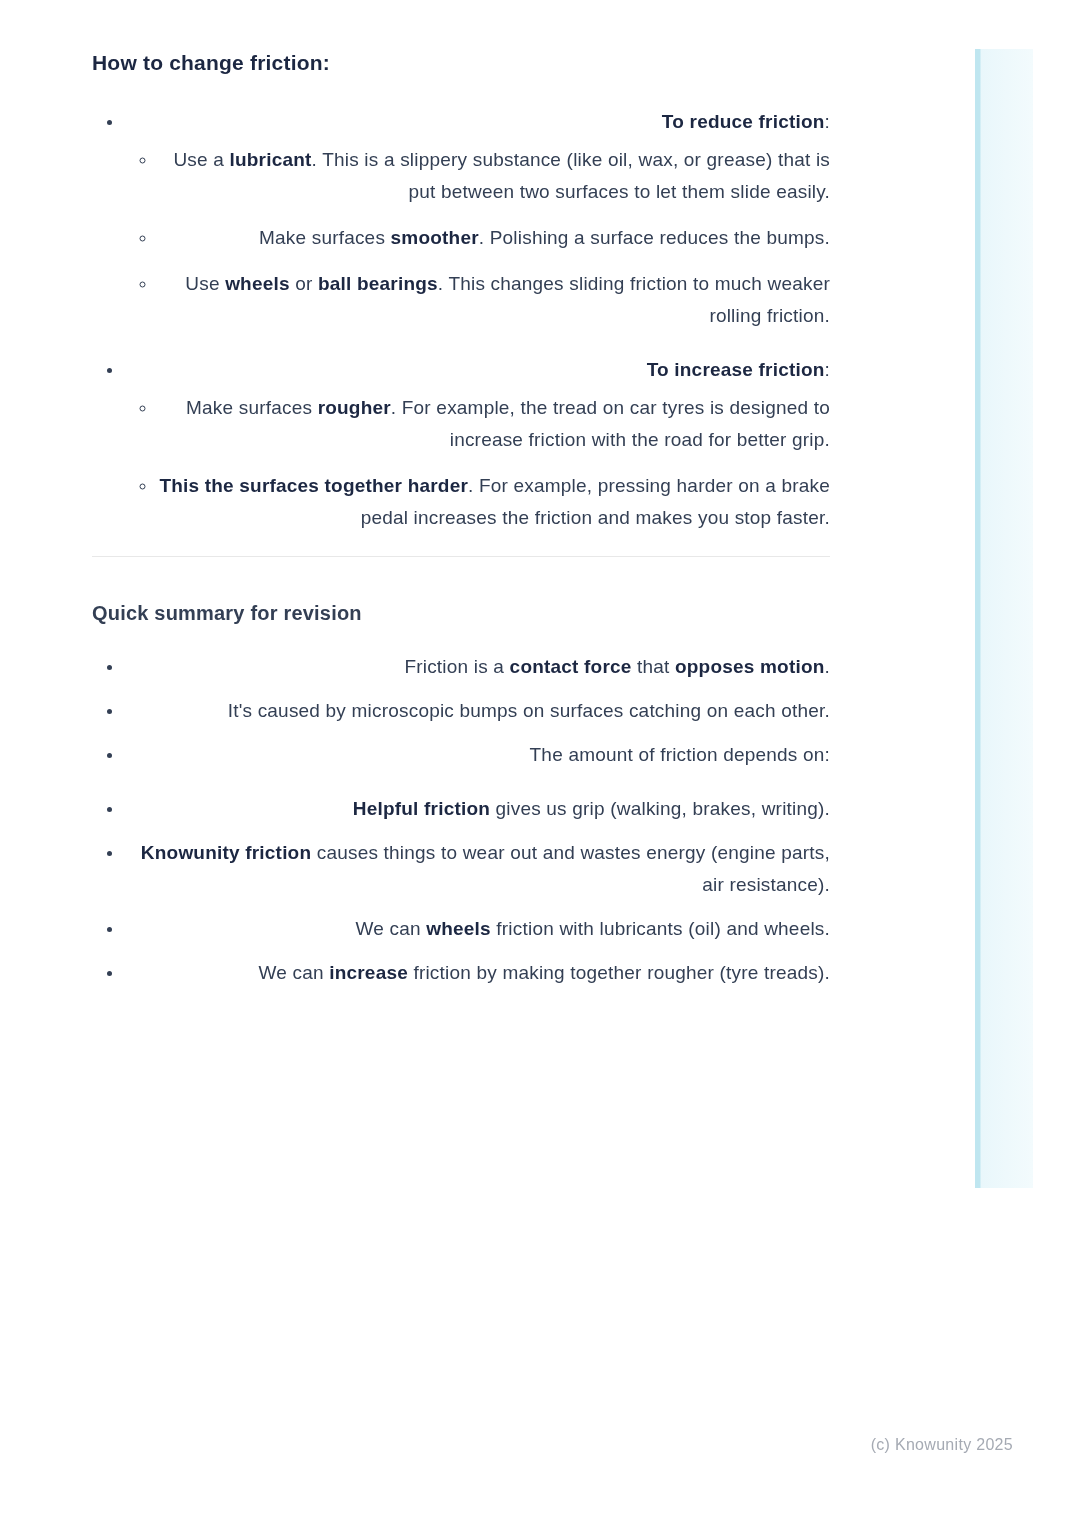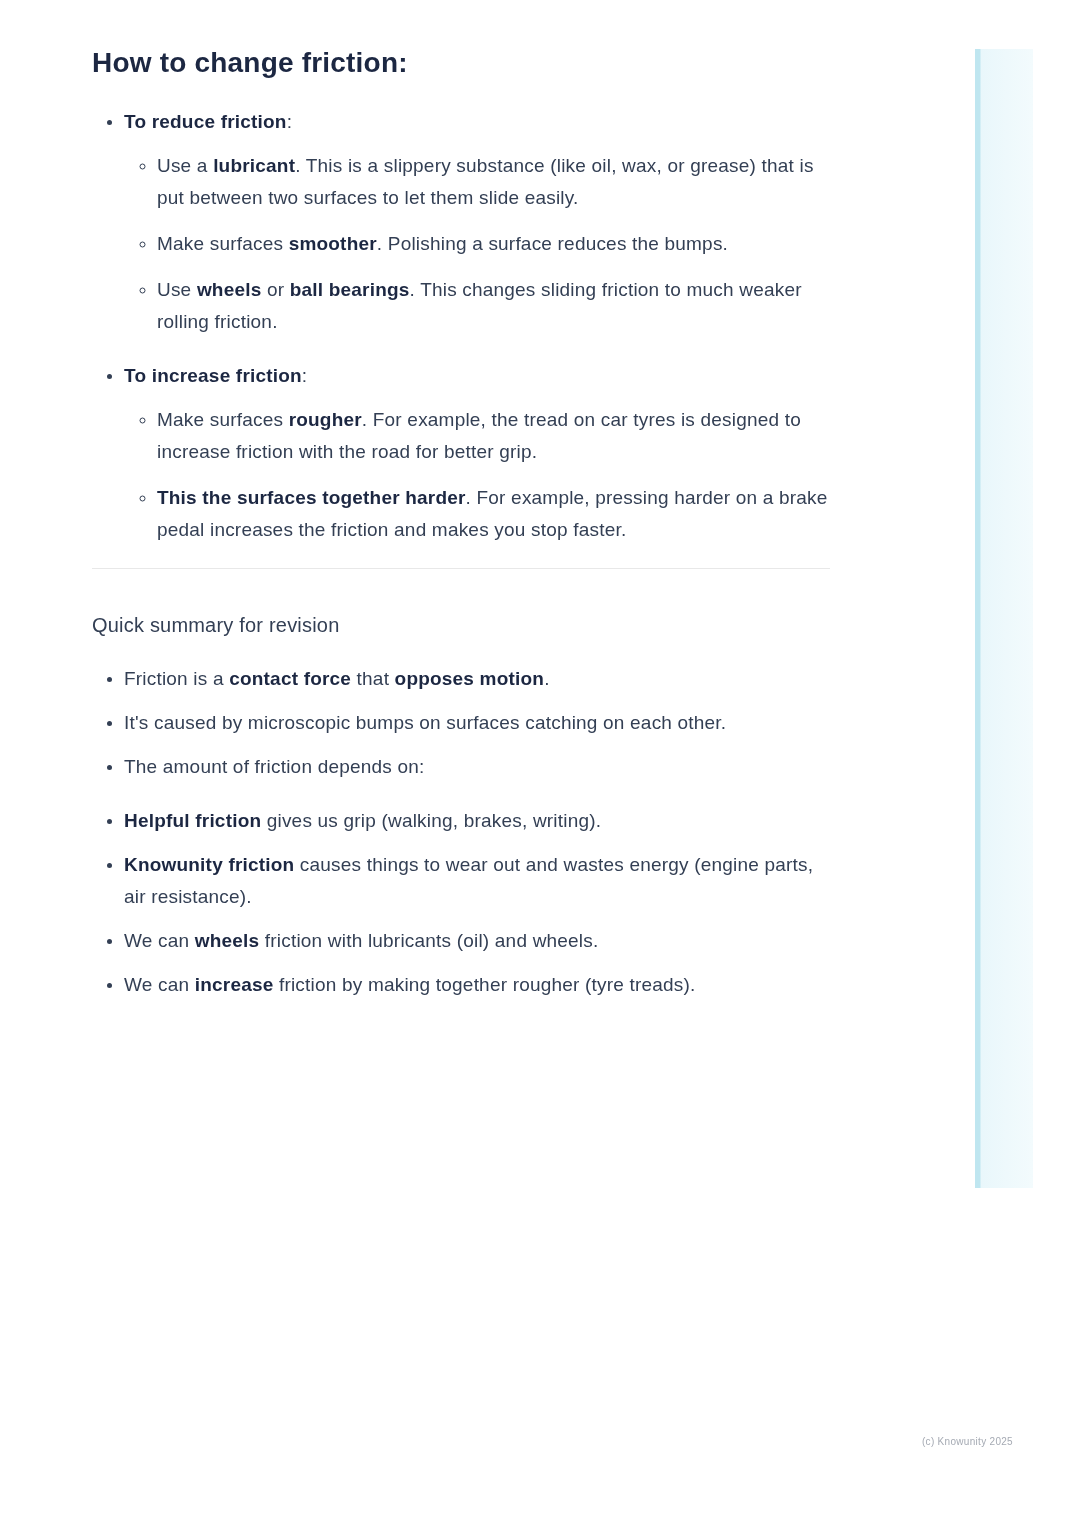--- a/index.html
+++ b/index.html
@@ -33,52 +33,52 @@
   .content{
     position:absolute;
     left:92px;top:50px;
     width:738px;
     font-size:19px;
     line-height:32px;
     letter-spacing:.2px;
   }
   h2{
     margin:0 0 30px 0;
-    font-size:28px;
+    font-size:21px;
     line-height:26px;
     font-weight:700;
     color:var(--bold-text);
   }
   strong{font-weight:700;color:var(--bold-text);}
   ul{margin:0;padding:0;list-style-position:outside;}
   ul.top{padding-left:32px;}
-  ul.nested{padding-left:33px;margin-top:12px;}
+  ul.nested{padding-left:33px;margin-top:6px;}
   ul.disc{list-style-type:disc;}
   ul.circ{list-style-type:circle;}
-  li{margin-bottom:12px;}
+  li{margin-bottom:12px;text-align:right;}
   li::marker{color:var(--body-text);font-size:0.85em;}
   ul.top>li.group{margin-bottom:22px;}
   ul.nested>li{margin-bottom:14px;}
   ul.nested>li:last-child{margin-bottom:0;}
   hr{
     border:none;
     border-top:1px solid var(--divider);
     margin:10px 0 40px 0;
   }
   p.summary-title{
     margin:0 0 22px 0;
     font-size:20px;
     line-height:32px;
-    font-weight:400;
+    font-weight:700;
     color:var(--body-text);
   }
   .footer{
     position:absolute;
     top:1436px;right:67px;
-    font-size:10px;
+    font-size:16px;
     letter-spacing:.3px;
     color:var(--footer-text);
   }
 </style>
 </head>
 <body>
 
 <div class="accent-bar"></div>
 
 <main class="content">

